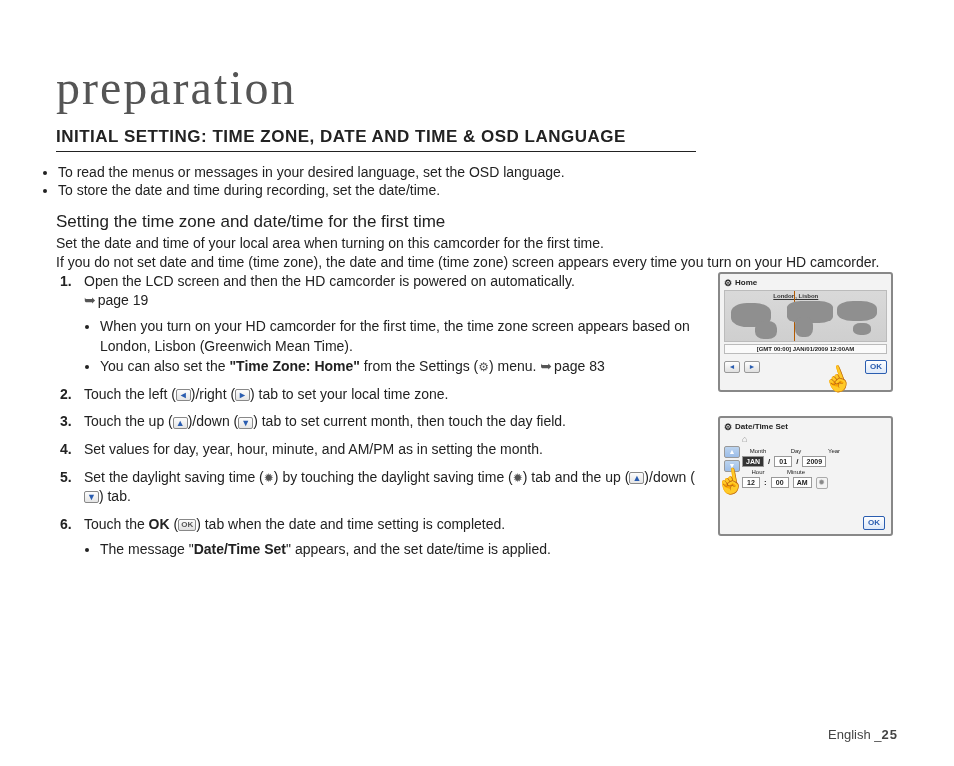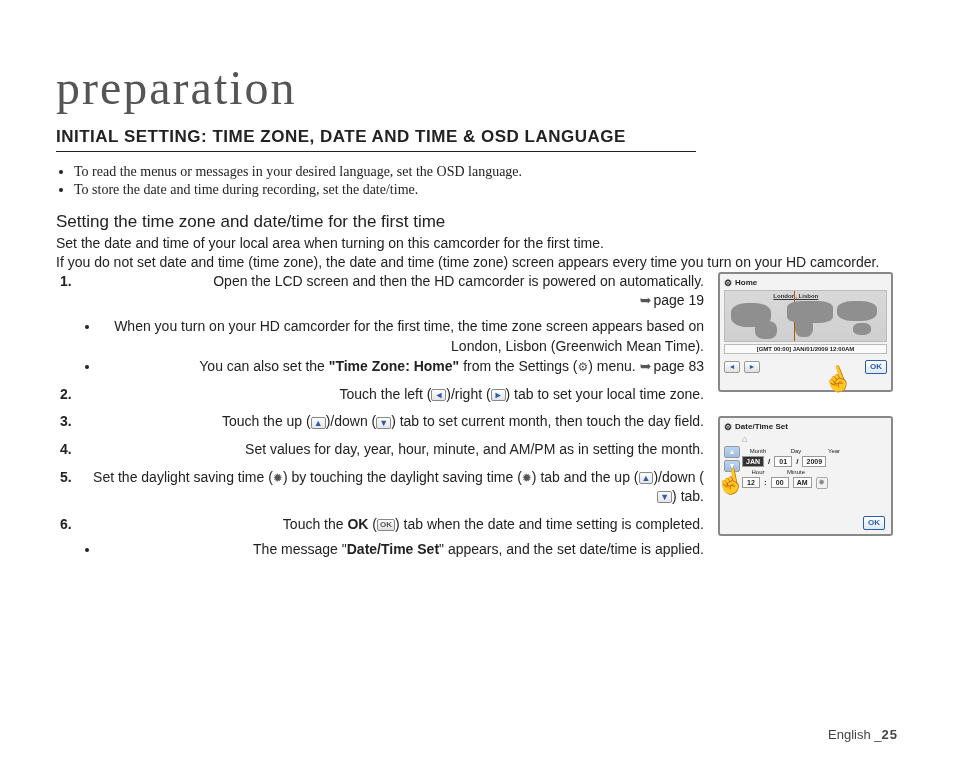--- a/index.html
+++ b/index.html
@@ -25,43 +25,42 @@
     font-weight: bold;
     letter-spacing: 0.5px;
     border-bottom: 1.5px solid #222;
     padding-bottom: 4px;
     margin-bottom: 12px;
     display: inline-block;
     min-width: 640px;
   }
   .intro-list {
     font-size: 14px;
-    margin-left: 18px;
+    margin-left: 2px;
     margin-bottom: 14px;
-    font-family: Liberation Serif, serif;
   }
   .intro-list li { margin-bottom: 2px; }
   .sub-heading {
     font-size: 17px;
     font-weight: normal;
     margin-bottom: 2px;
   }
   .sub-desc {
     font-size: 14px;
     line-height: 1.35;
   }
   .content-row {
     display: flex;
     gap: 14px;
   }
   .steps {
     flex: 1;
     font-size: 14px;
   }
-  .steps ol { list-style: none; counter-reset: step; margin-left: 0; text-align: right; }
+  .steps ol { list-style: none; counter-reset: step; margin-left: 0; }
   .steps ol > li {
     counter-increment: step;
     position: relative;
     padding-left: 28px;
     margin-bottom: 8px;
     line-height: 1.4;
   }
   .steps ol > li::before {
     content: counter(step) ".";
     position: absolute;

